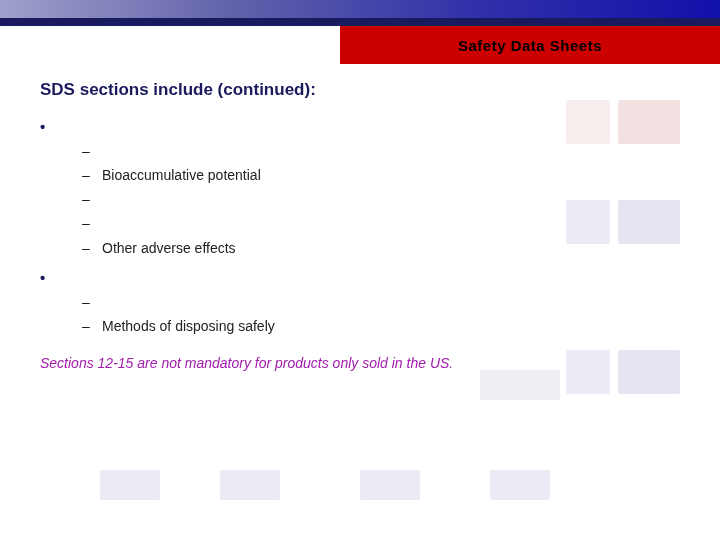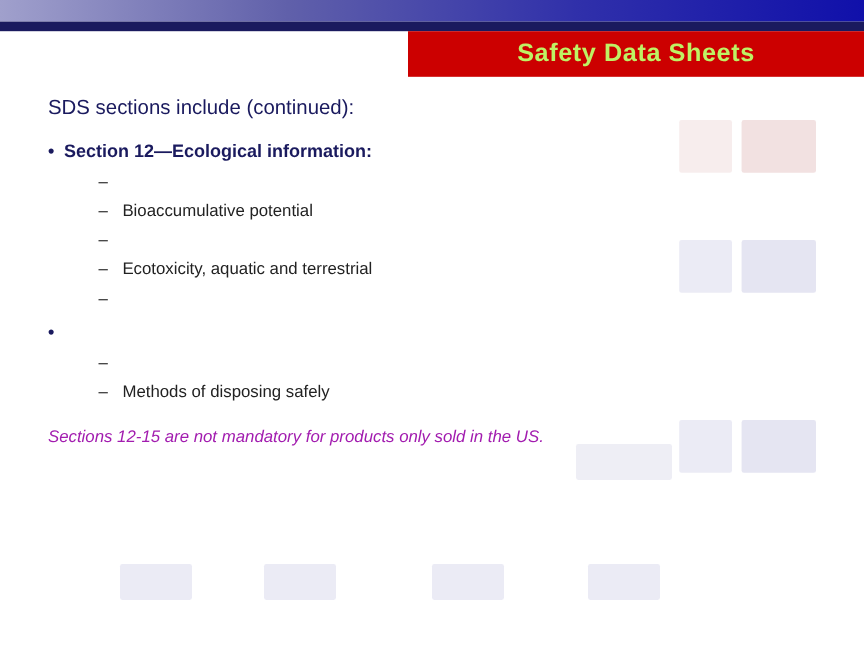--- a/index.html
+++ b/index.html
@@ -39,38 +39,38 @@
       right: 0;
       width: 380px;
       height: 38px;
       background: #cc0000;
       display: flex;
       align-items: center;
       justify-content: center;
     }
 
     .title-text {
-      color: #bef264;
-      font-size: 21px;
+      color: #000000;
+      font-size: 15px;
       font-weight: bold;
       letter-spacing: 0.5px;
     }
 
     
     .content {
       position: absolute;
       top: 80px;
       left: 40px;
       right: 40px;
       bottom: 20px;
     }
 
     .section-header {
       font-size: 17px;
-      font-weight: normal;
+      font-weight: bold;
       color: #1a1a5e;
       margin-bottom: 18px;
     }
 
     .bullet-section {
       margin-bottom: 10px;
     }
 
     .bullet-title {
       font-size: 15px;
@@ -167,41 +167,40 @@
   <span class="title-text">Safety Data Sheets</span>
 </div>
 
 <div class="content">
 
   <div class="section-header">SDS sections include (continued):</div>
 
   <div class="bullet-section">
     <div class="bullet-title">
       <span class="bullet-dot">•</span>
-      <span>Section 12—Ecological information:</span>
     </div>
     <div class="sub-items">
       <div class="sub-item">
         <span class="dash">–</span>
       </div>
       <div class="sub-item">
         <span class="dash">–</span>
         <span>Bioaccumulative potential</span>
       </div>
       <div class="sub-item">
         <span class="dash">–</span>
       </div>
       <div class="sub-item">
         <span class="dash">–</span>
-        <span>Ecotoxicity, aquatic and terrestrial</span>
       </div>
     </div>
     <div class="sub-items">
       <div class="sub-item">
         <span class="dash">–</span>
+        <span>Other adverse effects</span>
       </div>
     </div>
   </div>
 
   <div class="bullet-section">
     <div class="bullet-title">
       <span class="bullet-dot">•</span>
     </div>
     <div class="sub-items">
       <div class="sub-item">

